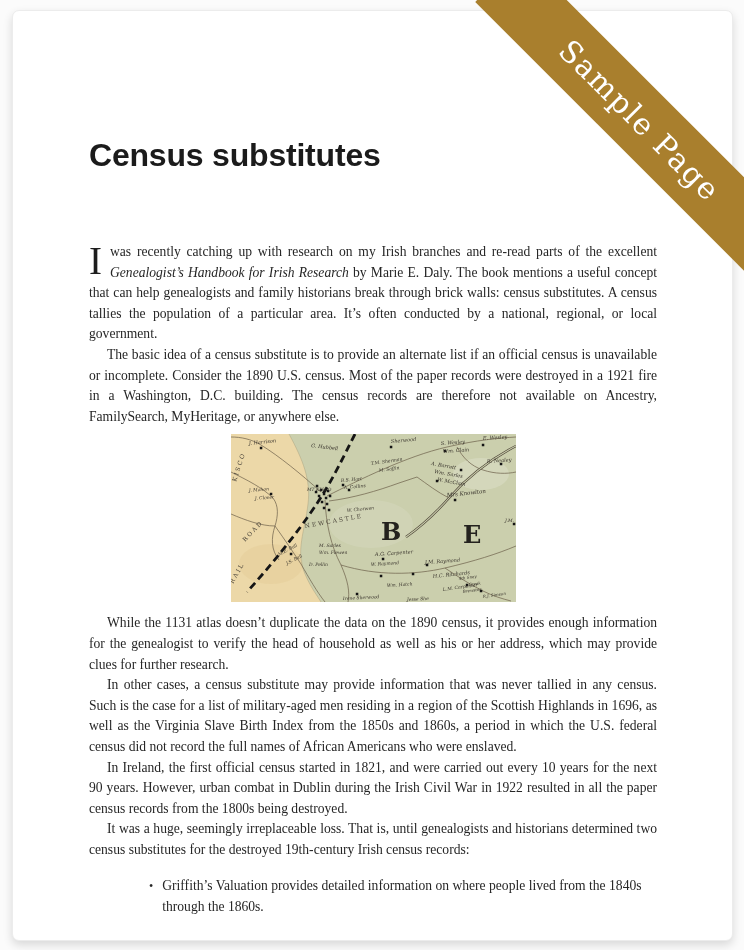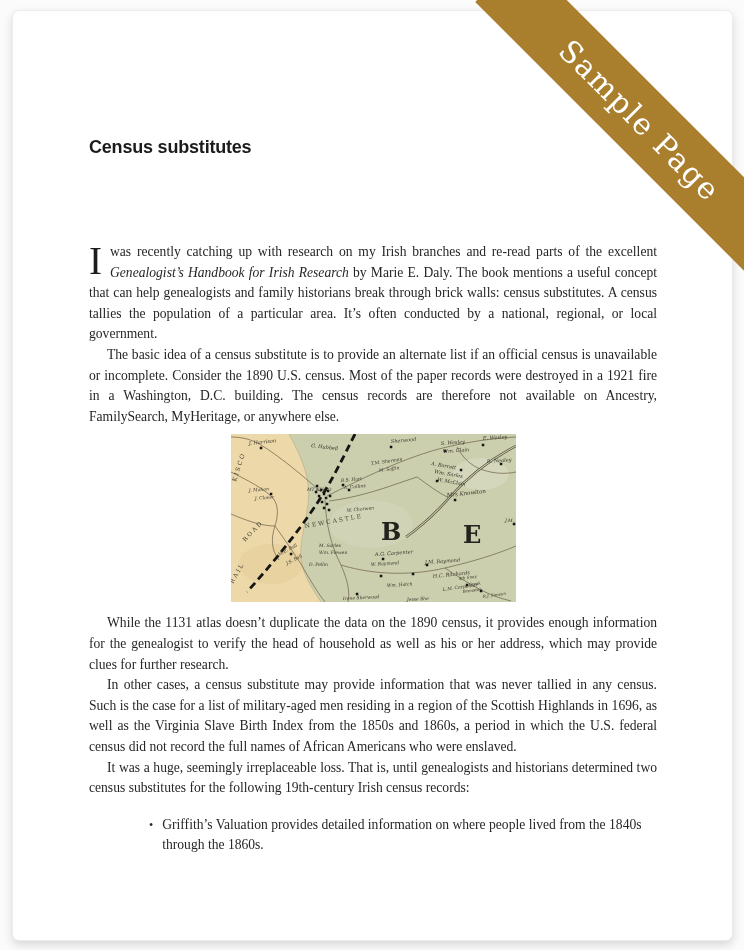--- a/index.html
+++ b/index.html
@@ -9,21 +9,21 @@
     font-family:"Liberation Serif", serif;
   }
   .page-card{
     position:absolute;left:12px;top:10px;width:719px;height:929px;
     background:#ffffff;border:1px solid #ececec;border-radius:7px;
     box-shadow:0 4px 10px rgba(0,0,0,0.14);
   }
   .page-title{
     position:absolute;left:76px;top:126px;
     font-family:"Liberation Sans", sans-serif;
-    font-weight:700;font-size:18px;color:#1b1b1b;letter-spacing:-0.2px;
+    font-weight:700;font-size:32px;color:#1b1b1b;letter-spacing:-0.2px;
   }
   .content{
     position:absolute;left:76px;top:231px;width:568px;
     font-size:13.6px;line-height:20.6px;color:#262626;
     text-align:justify;
   }
   .content p{margin:0;text-indent:18px;}
   .content p.first{text-indent:0;}
   .drop-cap{
     float:left;
@@ -145,21 +145,22 @@
             <text x="112" y="166" font-size="4.5" transform="rotate(-3 112 166)" class="map-label">Irene Sherwood</text>
             <text x="176" y="167" font-size="4.5" transform="rotate(-3 176 167)" class="map-label">Jesse She</text>
             <text x="14" y="108" font-size="6" transform="rotate(-46 14 108)" class="map-word">ROAD</text>
             <text x="2" y="150" font-size="6" transform="rotate(-60 2 150)" class="map-word">RAIL</text>
           </g>
       </svg>
     </div>
 
     <p>While the 1131 atlas doesn’t duplicate the data on the 1890 census, it provides enough information for the genealogist to verify the head of household as well as his or her address, which may provide clues for further research.</p>
     <p>In other cases, a census substitute may provide information that was never tallied in any census. Such is the case for a list of military-aged men residing in a region of the Scottish Highlands in 1696, as well as the Virginia Slave Birth Index from the 1850s and 1860s, a period in which the U.S. federal census did not record the full names of African Americans who were enslaved.</p>
-    <p>It was a huge, seemingly irreplaceable loss. That is, until genealogists and historians determined two census substitutes for the following 19th-century Irish census records:</p>
+    <p>In Ireland, the first official census started in 1821, and were carried out every 10 years for the next 90 years. However, urban combat in Dublin during the Irish Civil War in 1922 resulted in all the paper census records from the 1800s being destroyed.</p>
+    <p>It was a huge, seemingly irreplaceable loss. That is, until genealogists and historians determined two census substitutes for the destroyed 19th-century Irish census records:</p>
 
     <div class="bullet-row">
       <span class="bullet-glyph">•</span>
       <span class="bullet-text">Griffith’s Valuation provides detailed information on where people lived from the 1840s through the 1860s.</span>
     </div>
   </div>
 </div>
 
 <div class="ribbon" style="background: rgb(169, 127, 45);">
   <span class="ribbon-label" style="color: rgb(255, 255, 255);">Sample Page</span>

